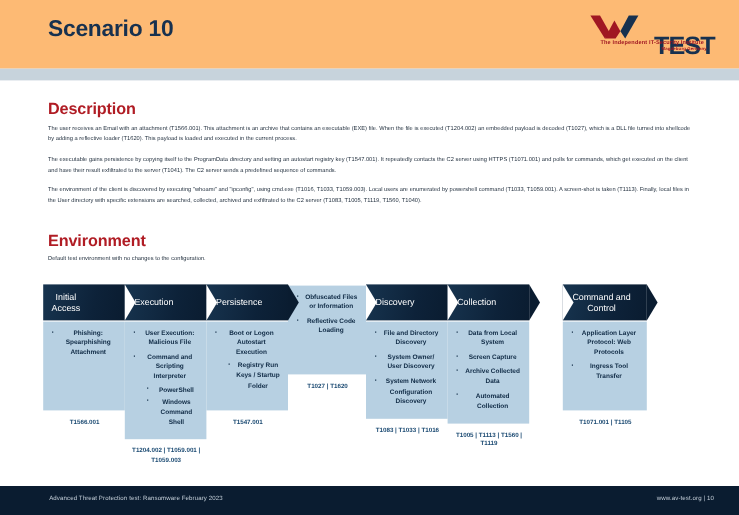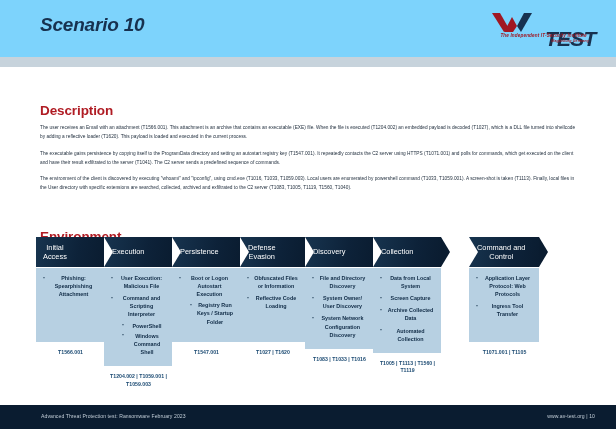--- a/index.html
+++ b/index.html
@@ -5,21 +5,21 @@
   * { box-sizing: border-box; margin: 0; padding: 0; }
   html, body {
     width: 616px; height: 429px;
     font-family: "Liberation Sans", sans-serif;
     background: #ffffff;
     overflow: hidden;
   }
   .page { position: relative; width: 616px; height: 429px; background:#fff; }
 
   
-  .header { position:relative; height:57px; background:#7dd3fc;font-style:italic; }
+  .header { position:relative; height:57px; background:#fdba74; }
   .page-title {
     position:absolute; left:40px; top:14px;
     font-size:19px; font-weight:bold; color:#17314f;
     letter-spacing:-0.2px;
   }
   .logo { position:absolute; right:21px; top:12px; width:104px; height:34px; }
   .logo-mark { position:absolute; left:0; top:0; }
   .logo-test {
     position:absolute; left:54px; top:0px;
     font-size:21px; font-weight:bold; color:#17314f;
@@ -37,21 +37,20 @@
   }
 
   .header-rule { height:10px; background:#c7d3dc; }
 
   
   .content { position:relative; padding: 0 40px; }
 
   h2.sec {
     color:#b01c24; font-size:13.5px; font-weight:bold;
     letter-spacing:-0.1px;
-    margin-top:36px;
   }
   .sec-desc { margin-top:16px; }
   .sec-env  { margin-top:20px; }
   .sec-tt   { margin-top:16px; }
 
   p.body {
     font-size:4.75px; color:#1d2b3a; line-height:1.95;
     margin-top:5px; letter-spacing:0.02px;
   }
   p.body + p.body { margin-top:7px; }
@@ -214,25 +213,20 @@
           <div class="col-body">
             <ul class="tl">
               <li>Boot or Logon Autostart Execution<ul class="sub">
                   <li>Registry Run Keys / Startup Folder</li>
                 </ul></li>
             </ul>
           </div>
           <div class="ids">T1547.001</div>
         </div>
         <div class="col" style="width: 65px;">
-          <div class="col-hdr">
-            <div><span>Defense</span><br><span>Evasion</span></div>
-            <span class="arrow-r"></span>
-            <span class="notch"></span>
-          </div>
           <div class="col-body">
             <ul class="tl">
               <li>Obfuscated Files or Information</li>
               <li>Reflective Code Loading</li>
             </ul>
           </div>
           <div class="ids">T1027 | T1620</div>
         </div>
         <div class="col" style="width: 68px;">
           <div class="col-hdr">

